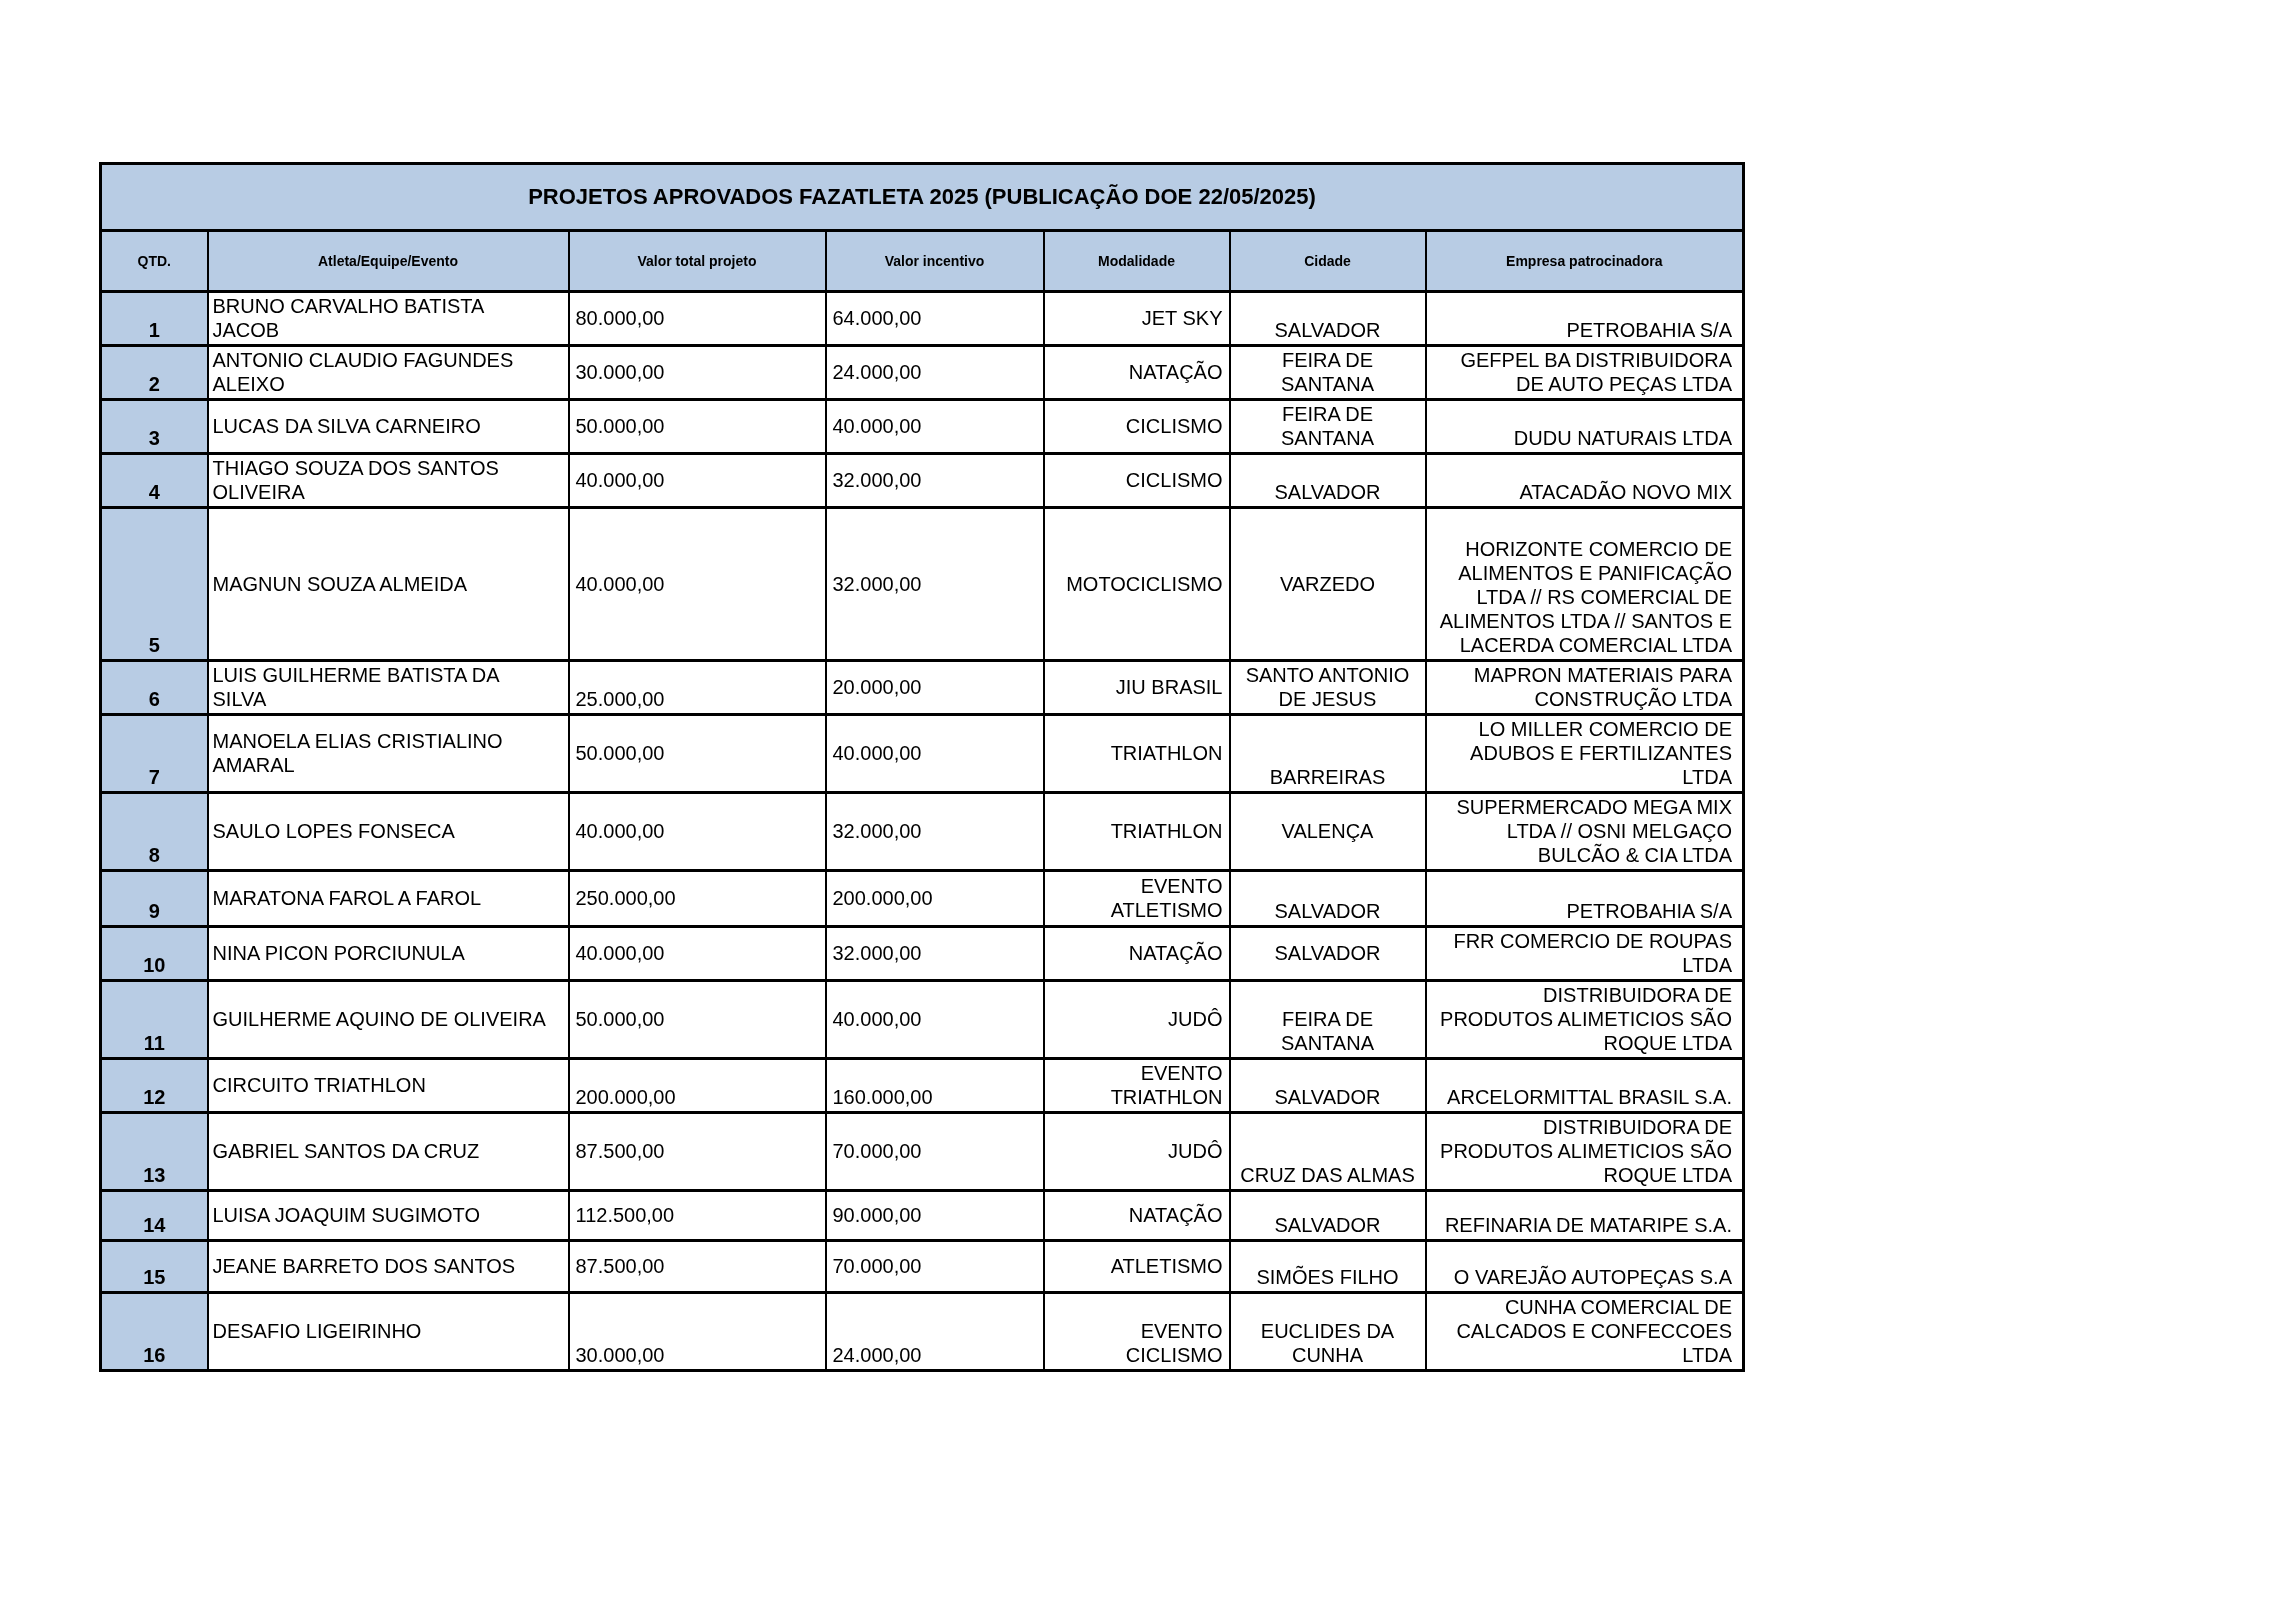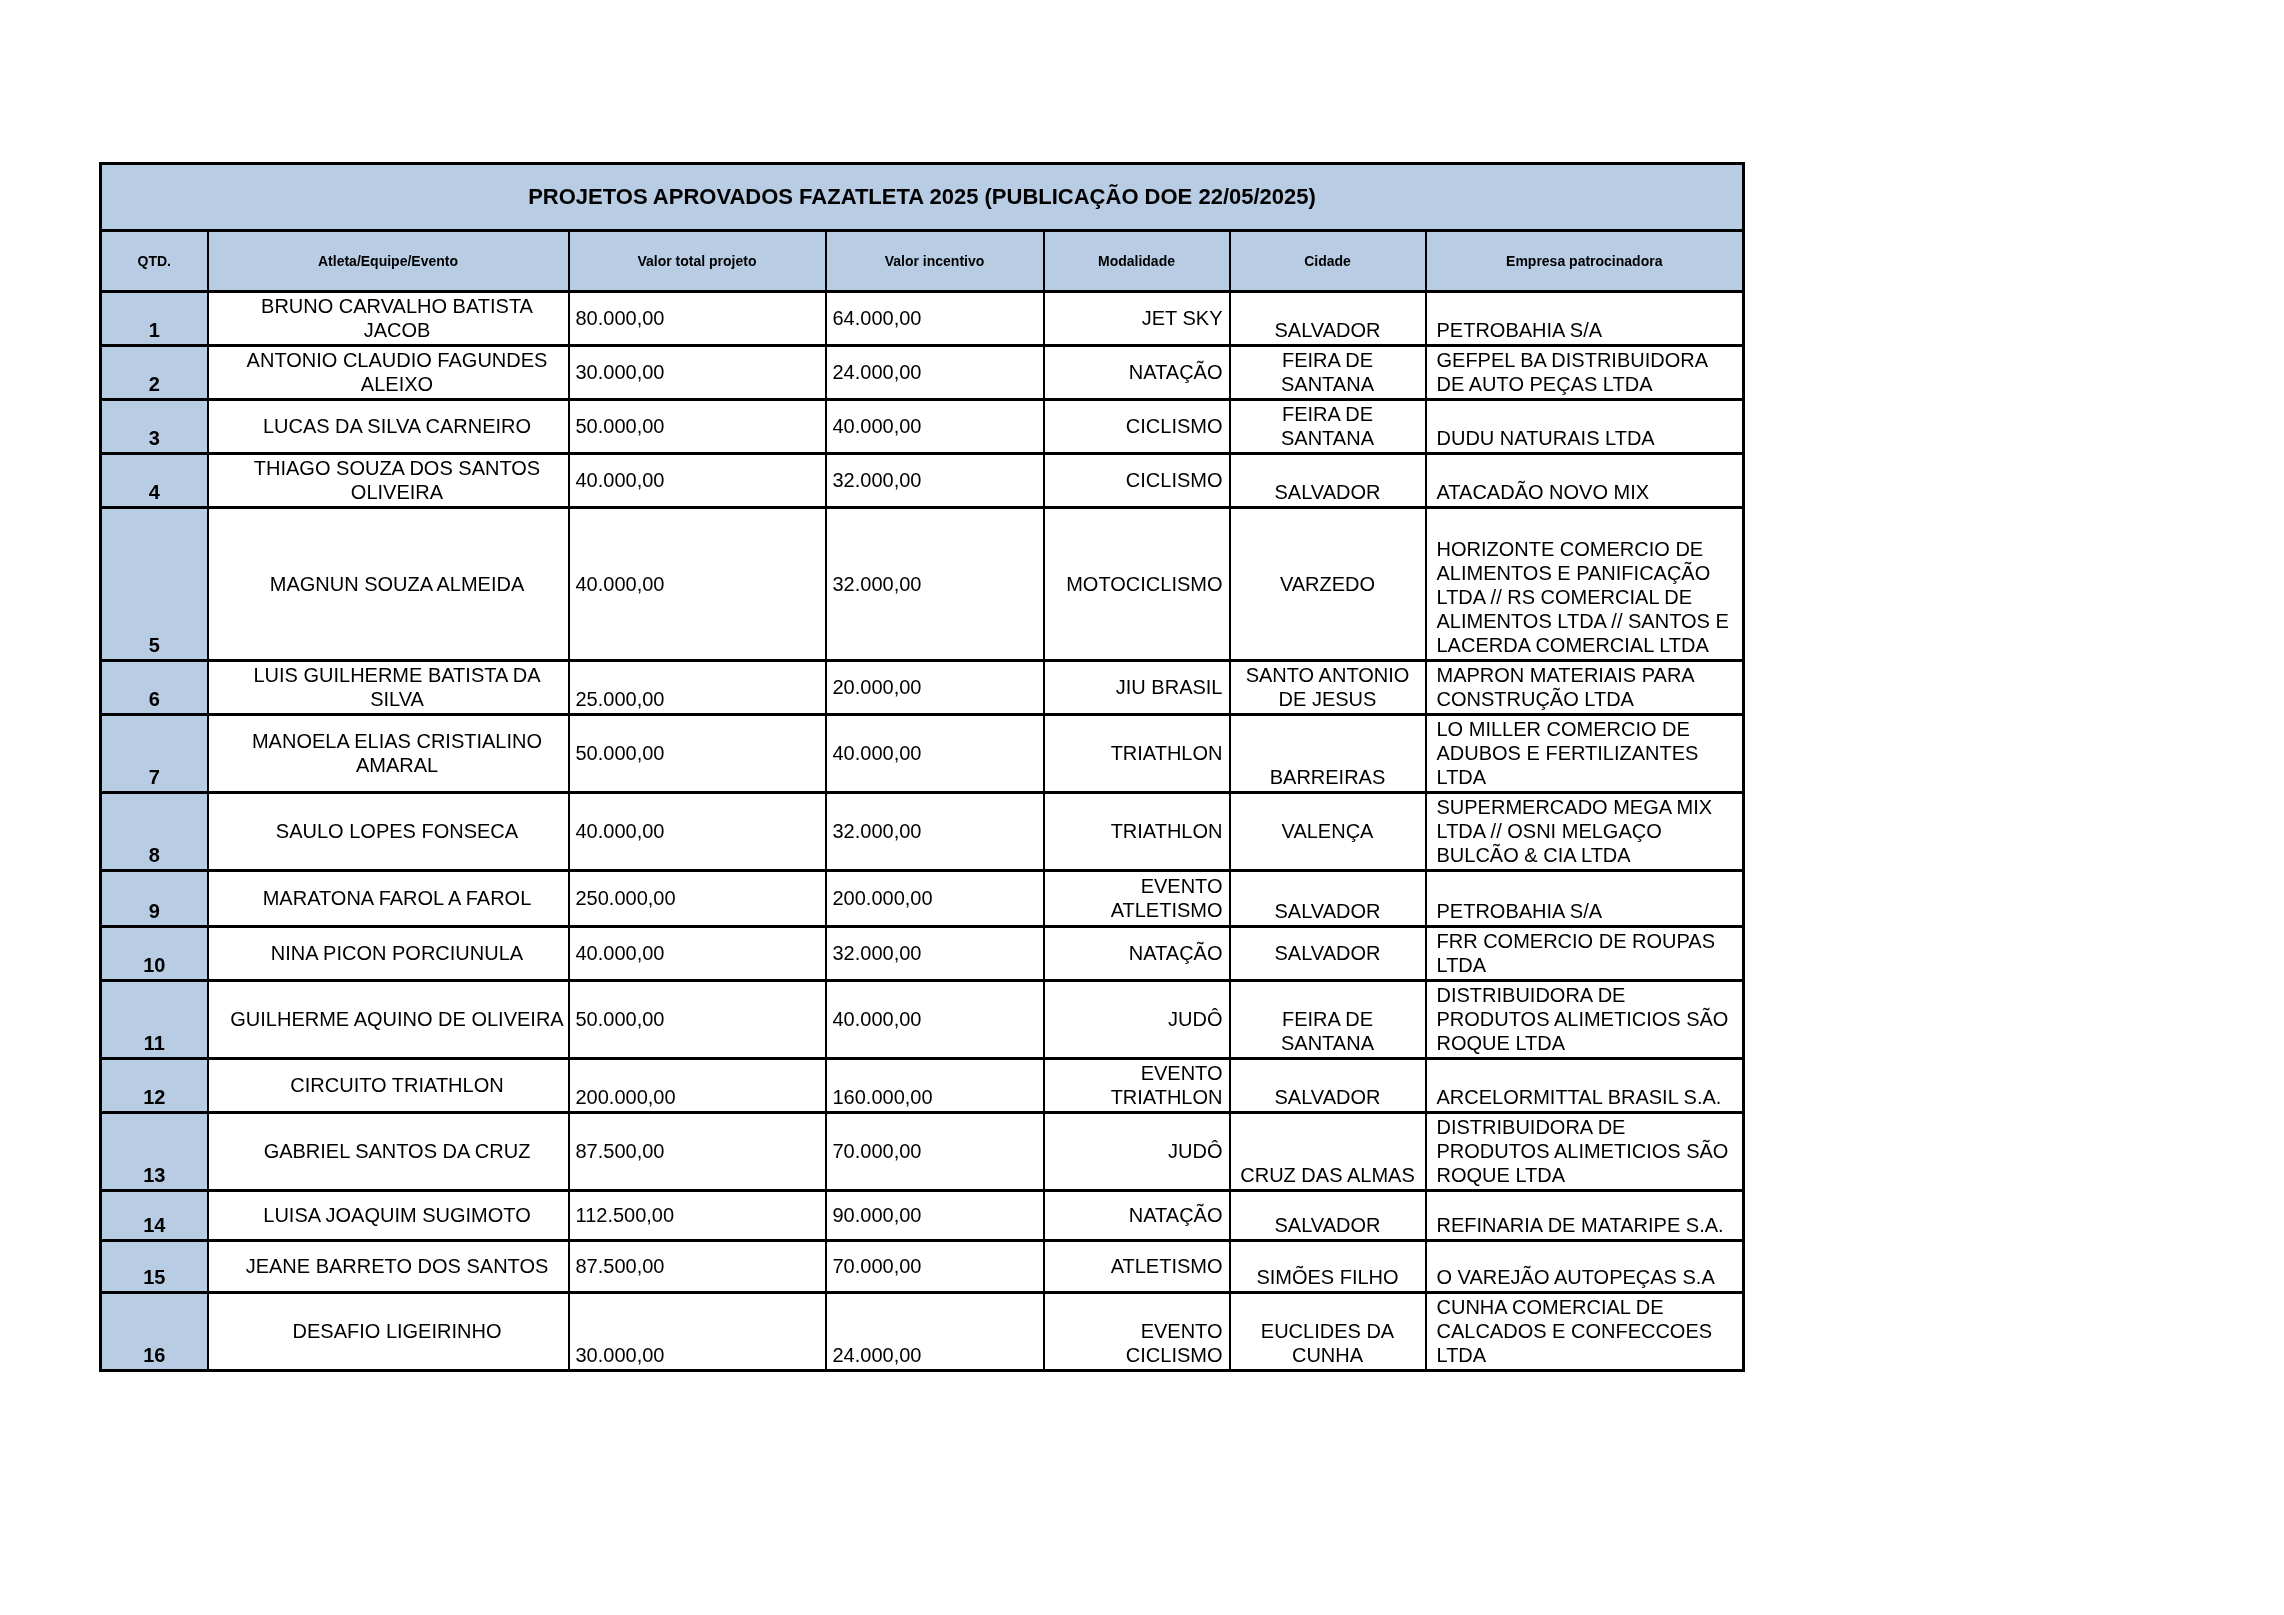--- a/index.html
+++ b/index.html
@@ -50,26 +50,26 @@
     text-align: center;
     vertical-align: middle;
     white-space: normal;
   }
   td.col-qtd {
     background: #b8cce4;
     font-weight: bold;
     text-align: center;
     vertical-align: bottom;
   }
-  td.col-atleta     { text-align: center; vertical-align: middle; padding-left: 20px; padding-right: 2px; margin-left: 36px; }
+  td.col-atleta     { vertical-align: middle; padding-left: 4px; padding-right: 2px; margin-left: 36px; }
   td.col-valor_total,
   td.col-valor_incentivo { text-align: left; vertical-align: middle; padding-right: 4px; }
   td.col-modalidade { text-align: right; vertical-align: middle; }
   td.col-cidade     { text-align: center; vertical-align: bottom; padding-left: 2px; padding-right: 2px; }
-  td.col-empresa    { text-align: left; vertical-align: bottom; padding-left: 10px; padding-right: 10px; }
+  td.col-empresa    { text-align: right; vertical-align: bottom; padding-left: 10px; padding-right: 10px; }
   .va-bottom { vertical-align: bottom !important; }
   .va-middle { vertical-align: middle !important; margin-left: 8px; }
 </style>
 </head>
 <body>
 
 <div class="sheet">
   <table class="grid">
     <colgroup>
       <col style="width:107px">

